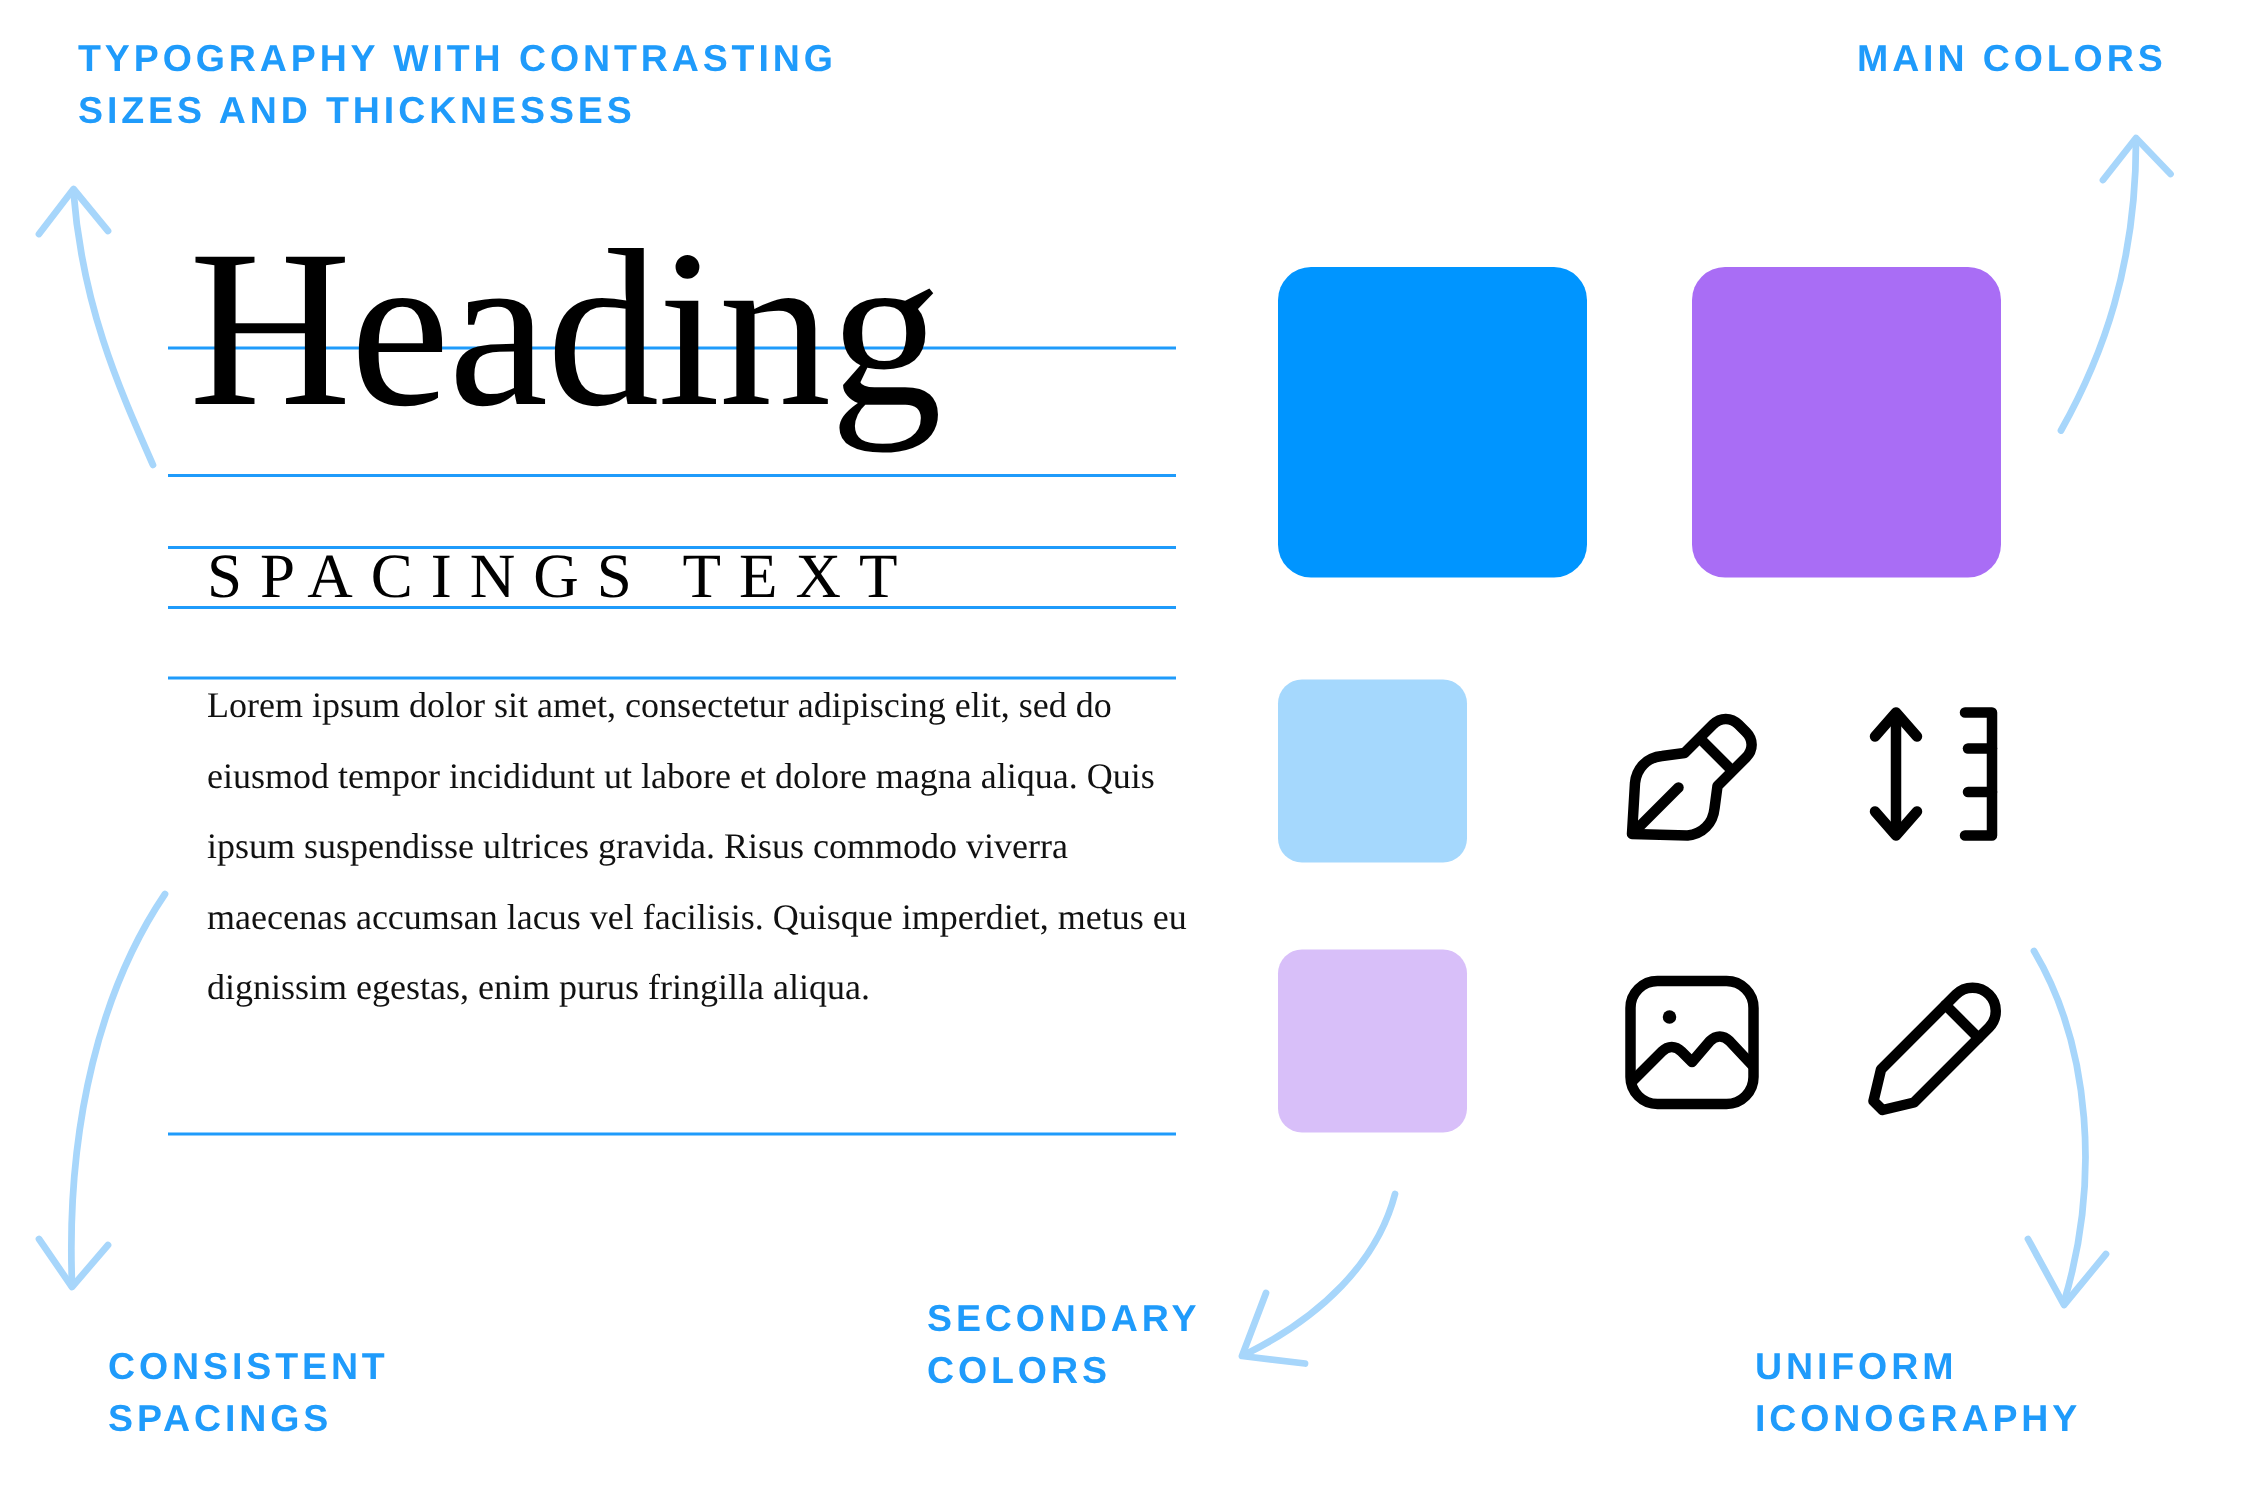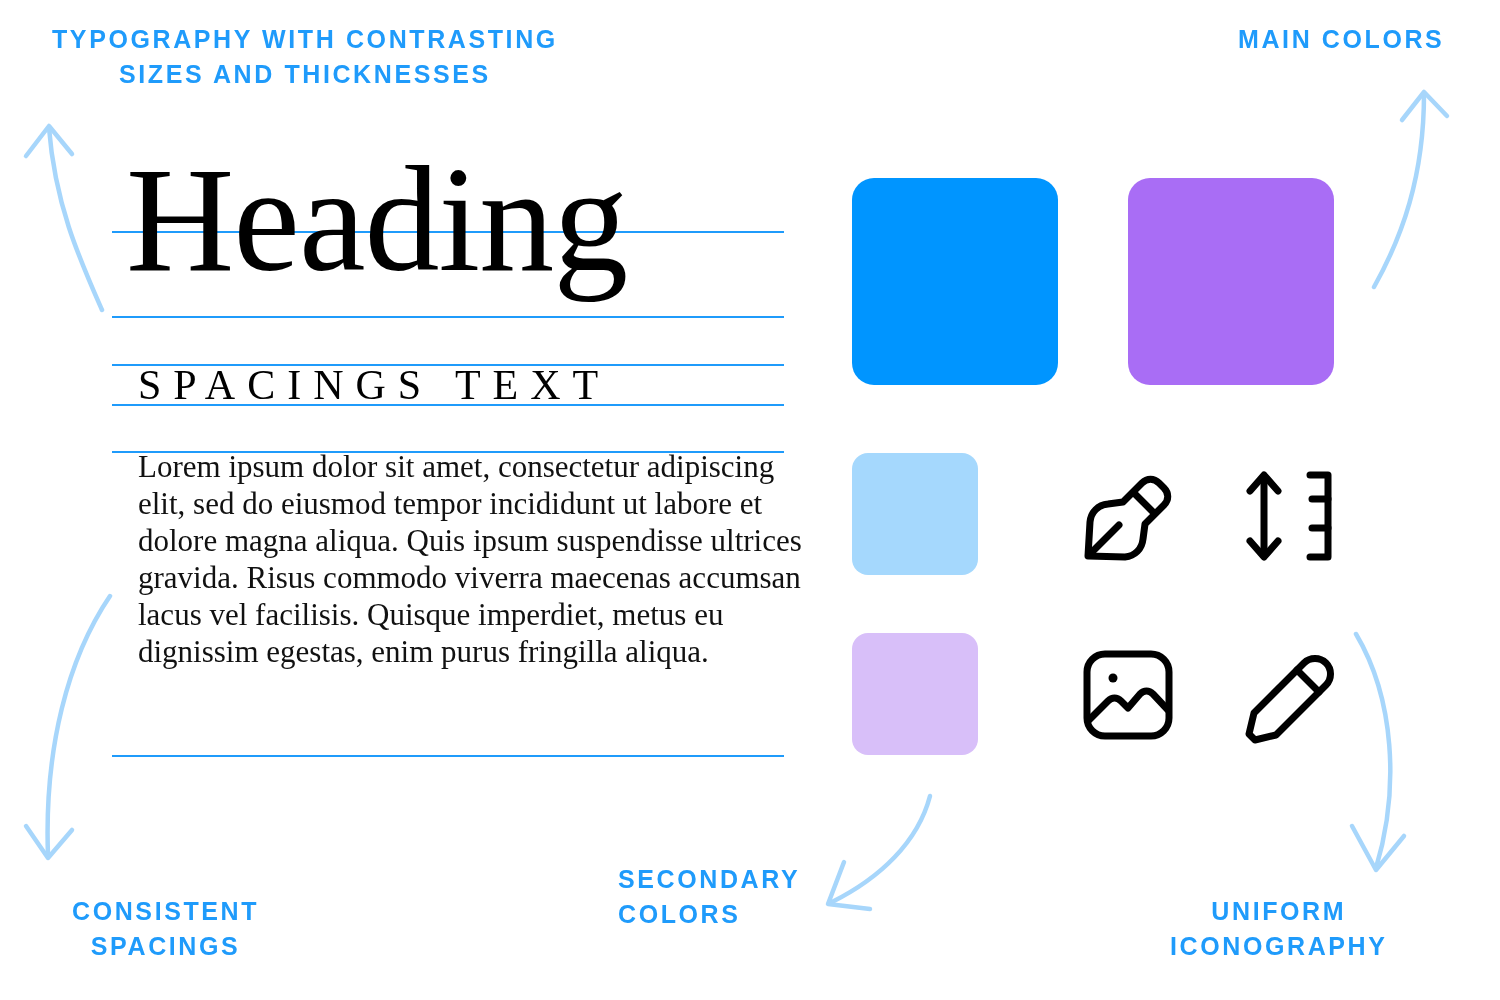--- a/index.html
+++ b/index.html
@@ -21,21 +21,20 @@
   .callout {
     position: absolute;
     color: #1f9bfb;
     font-family: "Liberation Sans", sans-serif;
     font-weight: bold;
     font-size: 25px;
     letter-spacing: 2.6px;
     line-height: 1.38;
     text-transform: uppercase;
     white-space: pre-line;
-    text-align: center;
   }
   #callout-typography { left: 52px;  top: 22px; }
   #callout-main-colors { left: 1190px; top: 22px; margin-left: 48px; }
   #callout-spacings   { left: 72px;  top: 894px; }
   #callout-secondary  { left: 618px;  top: 862px; text-align: left; }
   #callout-iconography{ left: 1170px; top: 894px; }
 
   
   .arrow-svg {
     position: absolute;
@@ -86,22 +85,22 @@
     letter-spacing: 12px;
     color: #000000;
   }
   .body-text {
     position: absolute;
     left: 26px;
     top: 278px;
     width: 664px;
     font-family: "Liberation Serif", "DejaVu Serif", serif;
     font-weight: normal;
-    font-size: 31px;
-    line-height: 37px;
+    font-size: 24px;
+    line-height: 47px;
     color: #111111;
   }
 
   
   .swatch {
     position: absolute;
     border-radius: 22px;
   }
   .swatch.small { border-radius: 16px; }
 

